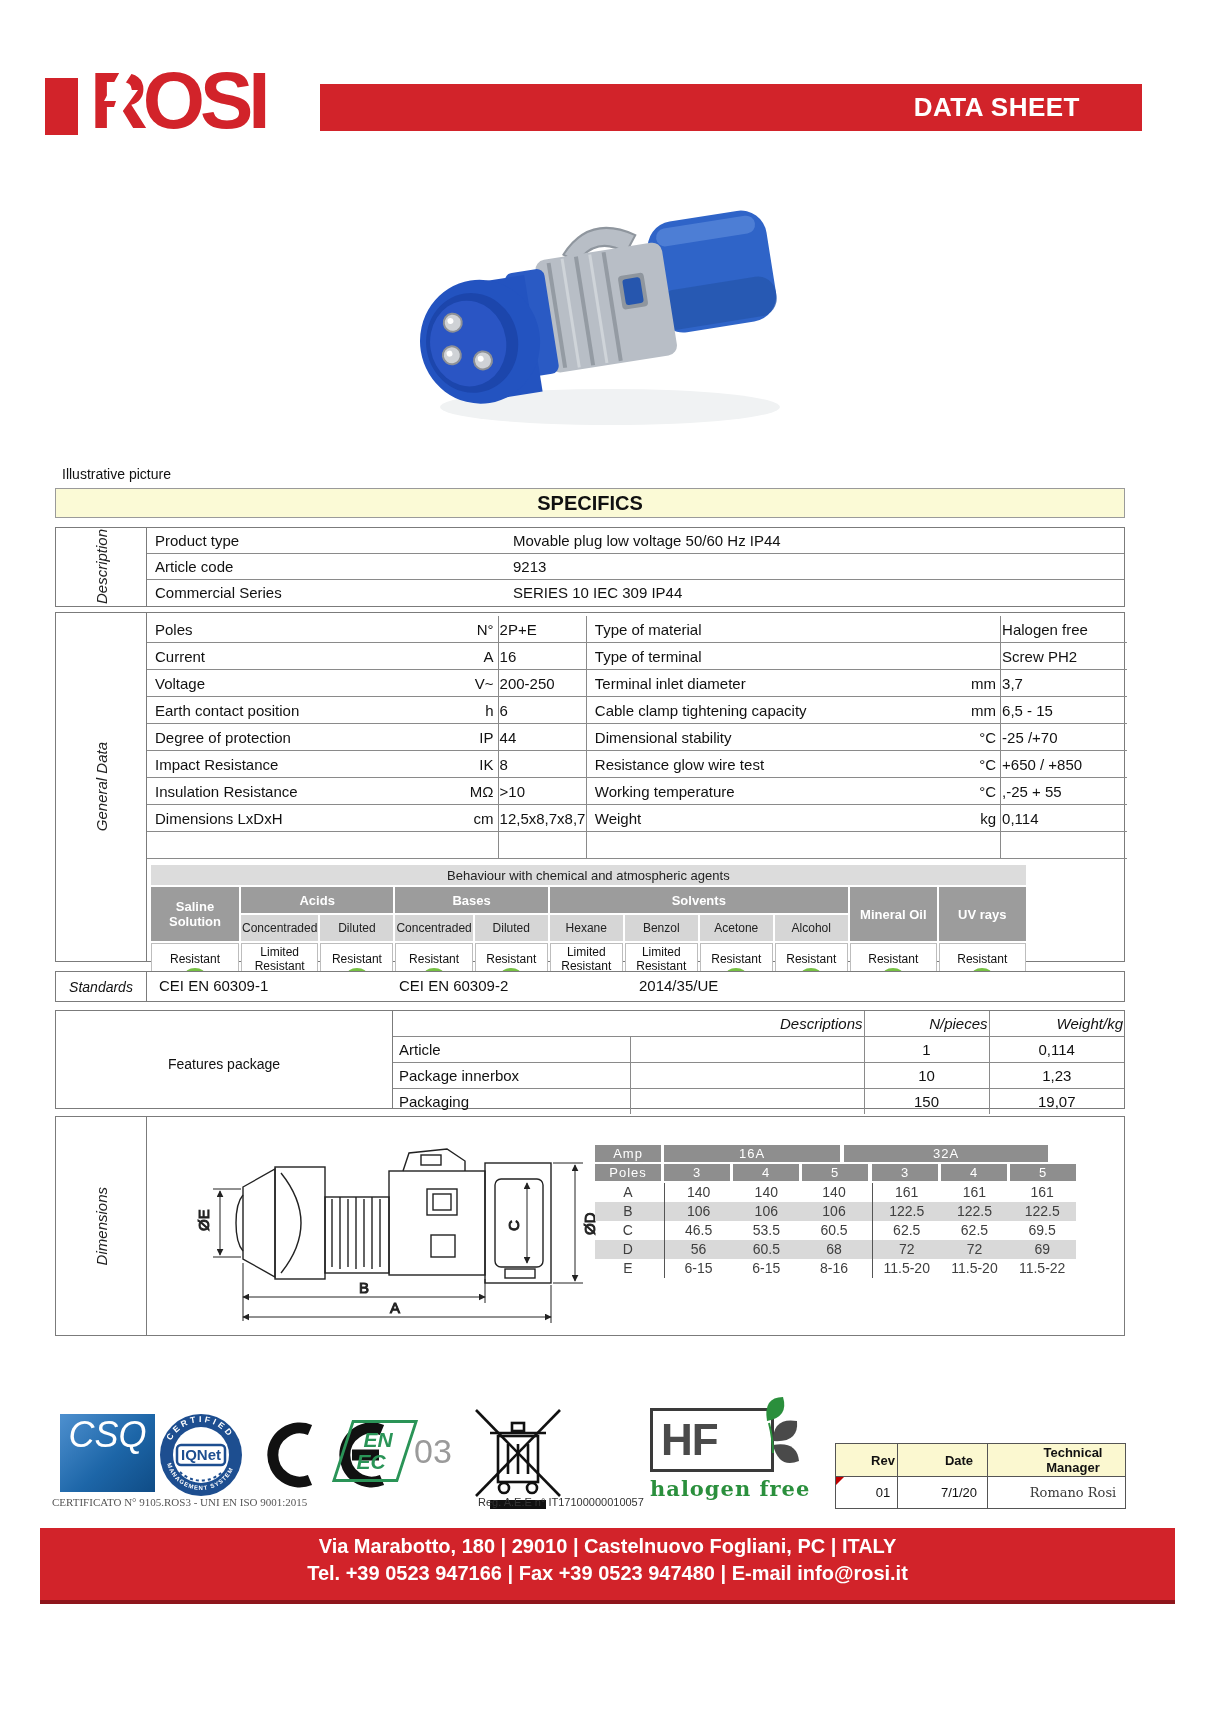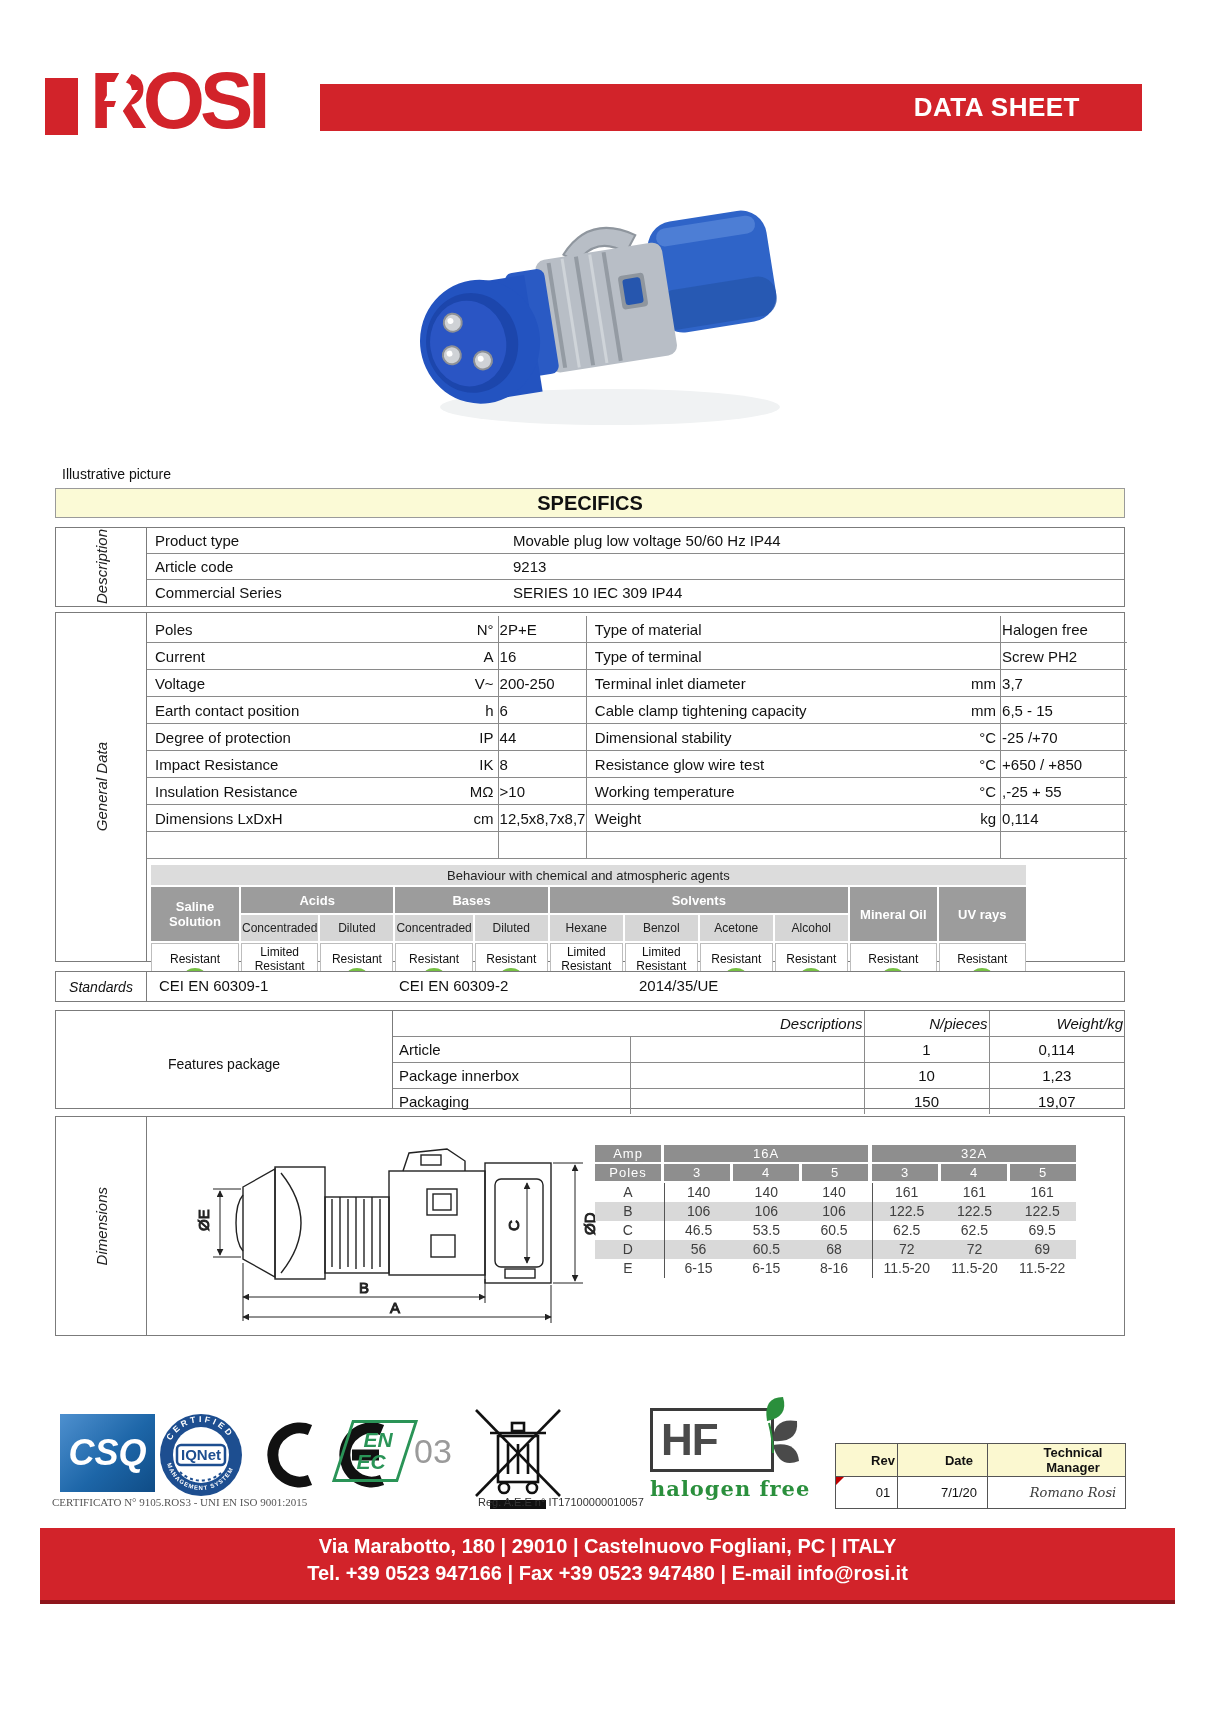--- a/index.html
+++ b/index.html
@@ -61,25 +61,25 @@
   .stripe{background:#d9d9d9;}
   
   #footer{left:40px;top:1528px;width:1135px;height:76px;background:#d2232a;border-bottom:4px solid #8e151b;text-align:center;color:#fff;}
   #footer div{font-weight:bold;font-size:20px;line-height:27px;}
   #footer{padding-top:5px;box-sizing:border-box;}
   
   .rev-table{border-collapse:collapse;}
   .rev-table td{border:1px solid #555;text-align:center;vertical-align:middle;padding-left:34px;}
   .rev-table .h{background:#fbf8d0;font-weight:bold;font-size:13px;height:21px;}
   .rev-table .d{height:29px;font-size:13px;position:relative;}
-  .sig{font-family:"DejaVu Serif",serif;font-style:italic;font-size:15px;color:#3a3a3a;}
+  .sig{font-family:"DejaVu Serif",serif;font-size:15px;color:#3a3a3a;}
   .corner{position:absolute;left:0;top:0;width:0;height:0;border-top:8px solid #c00000;border-right:8px solid transparent;}
   .cap{font-size:11px;color:#555;}
   
-  #csq{left:60px;top:1414px;width:95px;height:78px;background:linear-gradient(135deg,#4e90cf 0%,#1d66a8 55%,#0f4c86 100%);display:flex;align-items:center;justify-content:center;color:#fff;font-weight:bold;font-style:italic;font-size:36px;}
+  #csq{left:60px;top:1414px;width:95px;height:78px;background:linear-gradient(135deg,#4e90cf 0%,#1d66a8 55%,#0f4c86 100%);display:flex;align-items:flex-start;justify-content:center;color:#fff;font-weight:normal;font-style:italic;font-size:36px;}
   #enec{left:342px;top:1420px;display:flex;align-items:center;}
   #enec .frame{border:3px solid #2a9457;transform:skewX(-18deg);width:60px;height:56px;display:flex;flex-direction:column;align-items:center;justify-content:center;}
   #enec .frame div{transform:skewX(18deg);color:#2a9457;font-weight:bold;font-style:italic;font-size:21px;line-height:22px;}
   #enec .num{color:#9a9a9a;font-size:34px;margin-left:6px;}
   #hf{left:650px;top:1408px;width:170px;}
   #hf .hfbox{position:relative;border:3px solid #3a3a3a;width:118px;height:58px;display:flex;align-items:center;}
   #hf .hftxt{color:#4a4a4a;font-weight:bold;font-size:44px;padding-left:8px;letter-spacing:-1px;}
   #hf .hfsub{color:#2a8f3c;font-weight:bold;font-size:21px;margin-top:4px;letter-spacing:1px;font-family:"DejaVu Serif",serif;}
 </style>
 </head>
@@ -422,21 +422,21 @@
             <line x1="376" y1="162" x2="376" y2="200"></line>
             <text x="215" y="190">A</text>
           </g>
         </svg>
       </div>
 
       <div class="abs" style="left:448px;top:28px;">
         <div class="dim-head">
           <div class="hcell" style="width:66px;">Amp</div>
           <div style="width:3px;"></div>
-          <div class="hcell" style="width:204px;">16A</div>
+          <div class="hcell" style="width:176px;">16A</div>
           <div style="width:4px;"></div>
           <div class="hcell" style="width:204px;">32A</div>
         </div>
         <div class="dim-head">
           <div class="hcell" style="width:66px;">Poles</div>
           <div style="width:3px;"></div>
           <div class="hcell" style="width:66px;margin-right:3px;">3</div>
           <div class="hcell" style="width:66px;margin-right:3px;">4</div>
           <div class="hcell" style="width:66px;">5</div>
           <div style="width:4px;"></div>

